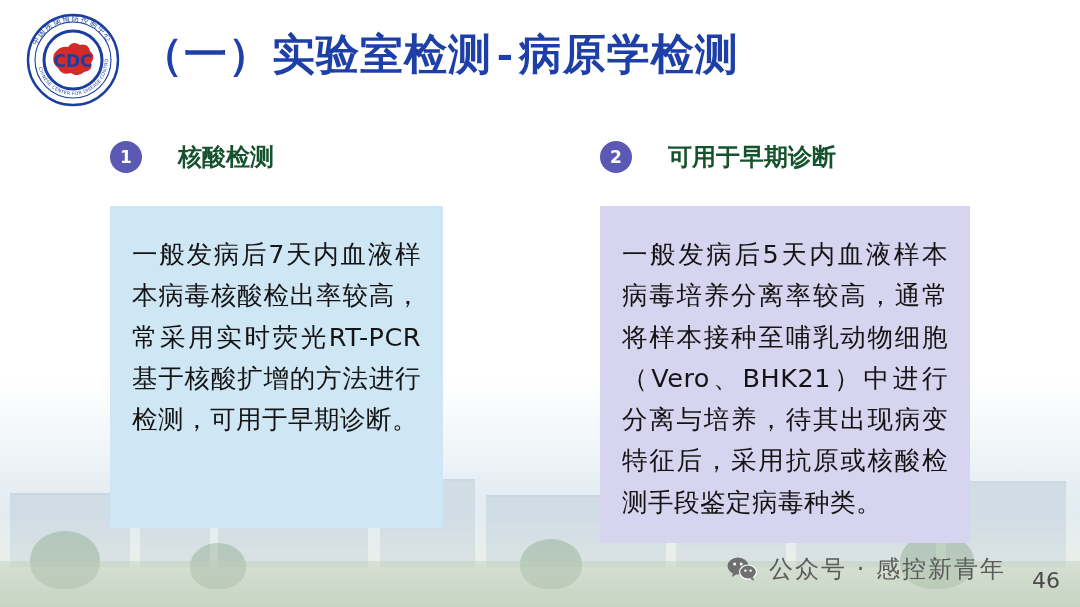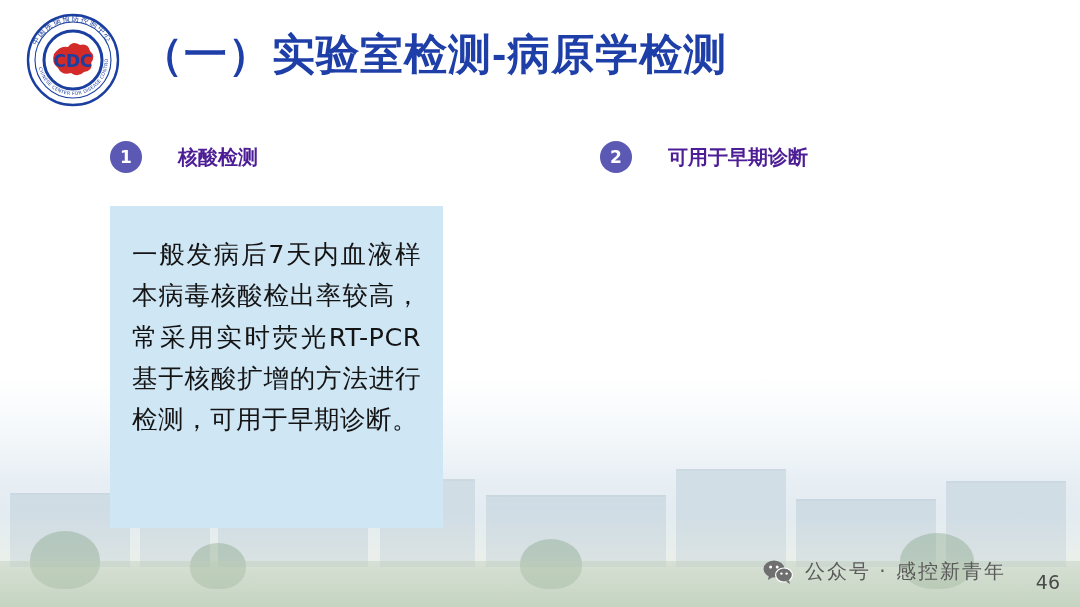--- a/index.html
+++ b/index.html
@@ -73,21 +73,21 @@
 
   .title {
     position: absolute;
     left: 140px;
     top: 26px;
     font-size: 43px;
     font-weight: bold;
     color: #1f3fa8;
     letter-spacing: 1px;
     white-space: nowrap;
-    font-family: Liberation Sans, sans-serif;
+    font-family: Liberation Mono, monospace;
   }
 
   
   .col {
     position: absolute;
     top: 136px;
   }
   .col-left  { left: 110px;  width: 390px; }
   .col-right { left: 600px;  width: 392px; }
 
@@ -105,23 +105,23 @@
     font-size: 17px;
     font-weight: bold;
     display: flex;
     align-items: center;
     justify-content: center;
     flex: 0 0 auto;
     font-family: "DejaVu Sans", "Liberation Sans", sans-serif;
   }
   .head-label {
     margin-left: 36px;
-    font-size: 20px;
+    font-size: 24px;
     font-weight: bold;
-    color: #4c1d95;
+    color: #14532d;
     font-family: "DejaVu Sans", "Liberation Sans", sans-serif;
   }
 
   .card {
     margin-top: 28px;
     box-sizing: border-box;
     padding: 28px 22px 20px 22px;
     font-size: 25.5px;
     line-height: 1.62;
     color: #141414;
@@ -141,34 +141,34 @@
   }
 
   
   .footer {
     position: absolute;
     right: 74px;
     bottom: 22px;
     display: flex;
     align-items: center;
     color: #5a5a5a;
-    font-size: 20px;
+    font-size: 24px;
     letter-spacing: 2px;
     font-family: "DejaVu Sans", "Liberation Sans", sans-serif;
   }
   .wechat-icon {
     margin-right: 12px;
     display: inline-flex;
     align-items: center;
   }
   .page-num {
     position: absolute;
     right: 20px;
     bottom: 14px;
-    font-size: 19px;
+    font-size: 22px;
     color: #4a4a4a;
     font-family: "DejaVu Sans", "Liberation Sans", sans-serif;
   }
 </style>
 </head>
 <body>
 
 <div class="slide">
 
   <div class="bg-photo">
@@ -215,20 +215,21 @@
       <div class="head-label">核酸检测</div>
     </div>
     <div class="card card-left">一般发病后7天内血液样本病毒核酸检出率较高，常采用实时荧光RT-PCR基于核酸扩增的方法进行检测，可用于早期诊断。</div>
   </div>
 
   <div class="col col-right">
     <div class="head-row">
       <div class="badge">2</div>
       <div class="head-label">可用于早期诊断</div>
     </div>
+    <div class="card card-right">一般发病后5天内血液样本病毒培养分离率较高，通常将样本接种至哺乳动物细胞（Vero、BHK21）中进行分离与培养，待其出现病变特征后，采用抗原或核酸检测手段鉴定病毒种类。</div>
   </div>
 
   <div class="footer">
     <span class="wechat-icon">
       <svg width="30" height="26" viewBox="0 0 30 26" xmlns="http://www.w3.org/2000/svg">
         <ellipse cx="11" cy="10" rx="10.5" ry="8.6" fill="#6f6f6f"></ellipse>
         <polygon points="6,16 5,21 10,18" fill="#6f6f6f"></polygon>
         <circle cx="7.6" cy="8" r="1.5" fill="#ffffff"></circle>
         <circle cx="14.2" cy="8" r="1.5" fill="#ffffff"></circle>
         <ellipse cx="21" cy="16" rx="8.4" ry="7" fill="#6f6f6f" stroke="#ffffff" stroke-width="1.2"></ellipse>

